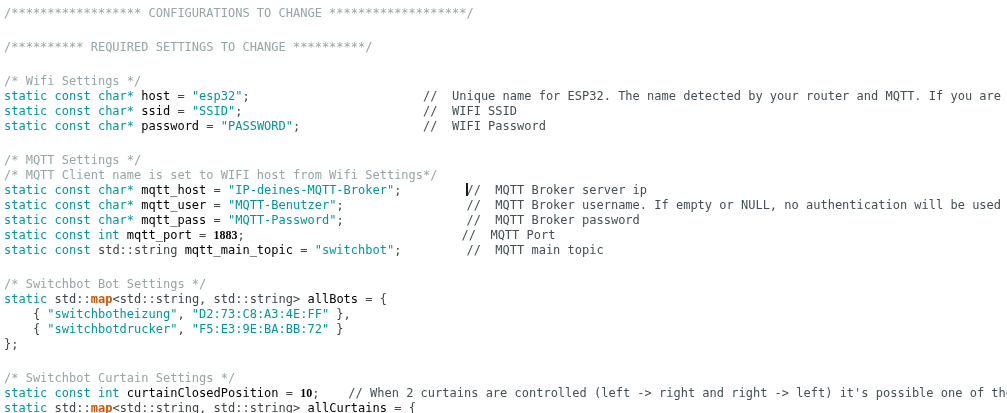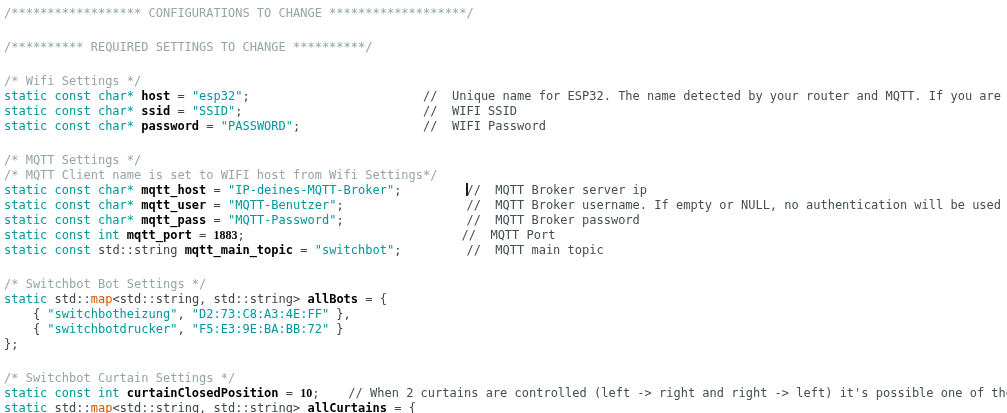--- a/index.html
+++ b/index.html
@@ -15,24 +15,24 @@
     font-family: "DejaVu Sans Mono", "Liberation Mono", monospace;
     font-size: 12px;
     line-height: 15px;
     white-space: pre;
     background: #ffffff;
   }
   .line { height: 15px; white-space: pre; }
   .line.blank { height: 19px; }
   .kw  { color: var(--kw); }
   .str { color: var(--str); }
-  .fn  { color: var(--fn); font-weight: normal; }
+  .fn  { color: var(--fn); font-weight: bold; }
   .cb  { color: var(--cb); }
   .cl  { color: var(--cl); }
-  .id  { color: var(--id); font-weight: bold; }
+  .id  { color: var(--id); font-weight: normal; }
   .num { color: var(--id); font-weight: bold; font-family: Liberation Serif, serif; }
   .pl  { color: var(--pl); }
   .cursor {
     display: inline-block;
     width: 2px; height: 13px;
     background: var(--cursor);
     vertical-align: -2px;
     margin-right: -2px;
   }
 </style>

